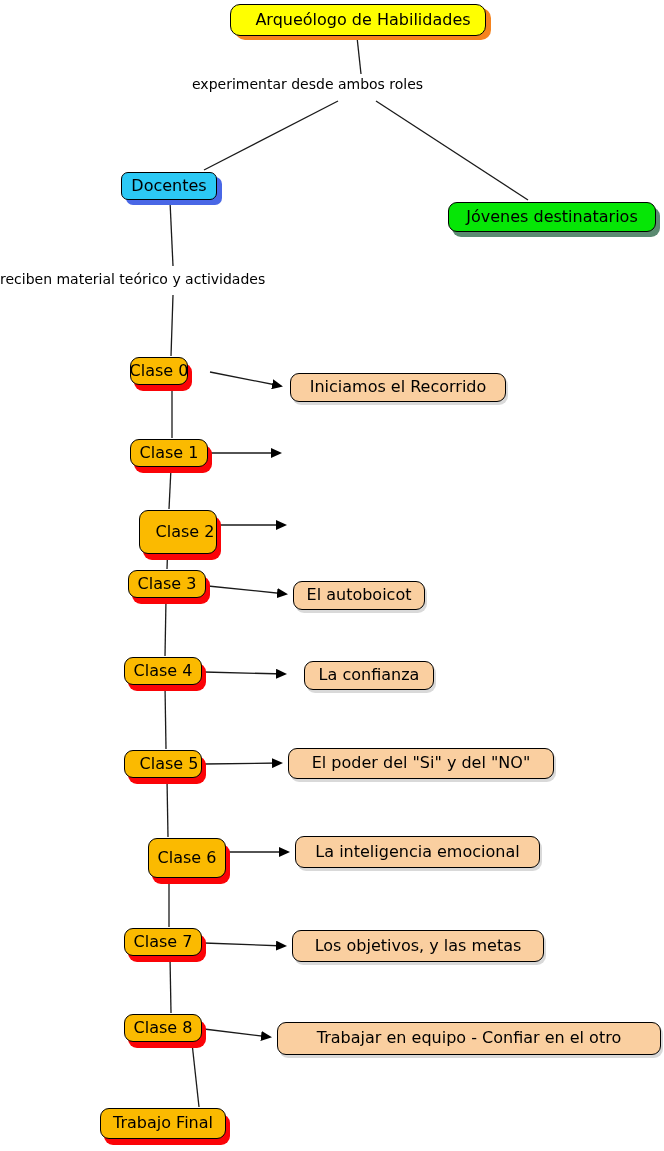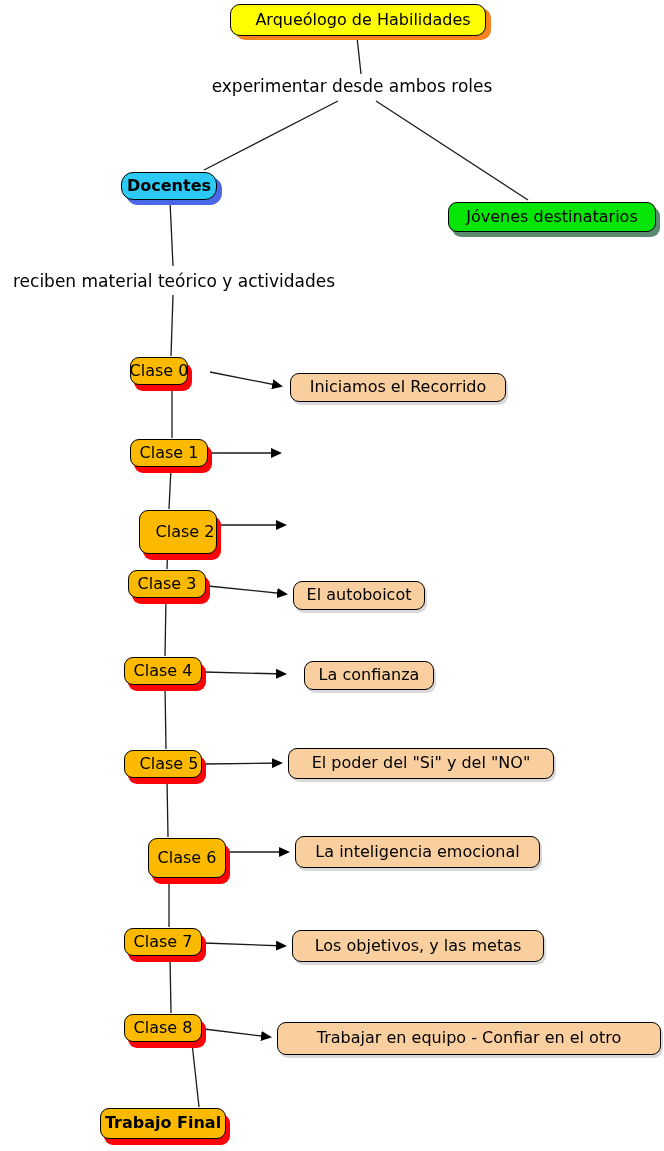--- a/index.html
+++ b/index.html
@@ -24,43 +24,41 @@
   }
   .node.wrap{white-space:normal;}
   .root{
     background:var(--node-yellow,#FFFF00);
     border-radius:10px;
     box-shadow:5px 4px 0 var(--shadow-orange,#F5831E);
     padding-left:16px;
   }
   .teachers{
     background:var(--node-cyan,#2CC9F5);
-    border-radius:12px;
+    border-radius:7px;
     box-shadow:5px 5px 0 var(--shadow-blue,#4967E6);
-    font-weight:bold;
   }
   .youth{
     background:var(--node-green,#06E606);
     border-radius:9px;
     box-shadow:4px 5px 0 var(--shadow-green,#5B8A71);
   }
   .clase{
     background:var(--node-amber,#FBBA00);
     border-radius:9px;
     box-shadow:4px 6px 0 var(--shadow-red,#FB0307);
   }
   .topic{
     background:var(--node-peach,#FACFA0);
     border-radius:9px;
     box-shadow:2px 3px 0 rgba(0,0,0,0.15);
   }
   .phrase{
     position:absolute;z-index:1;
-    text-align:center;
-    font-size:17px;
+    font-size:14px;
     white-space:nowrap;
   }
 </style>
 </head>
 <body>
 
 <div class="canvas">
 
   <svg class="wires" width="664" height="1151" viewBox="0 0 664 1151">
     <defs>
@@ -127,15 +125,15 @@
 
   <div class="node clase" style="left:140px;top:838px;width:78px;height:40px;margin-left:8px;">Clase 6</div>
   <div class="node topic" style="left:295px;top:836px;width:245px;height:32px;">La inteligencia emocional</div>
 
   <div class="node clase" style="left:124px;top:928px;width:78px;height:28px;">Clase 7</div>
   <div class="node topic" style="left:292px;top:930px;width:252px;height:32px;">Los objetivos, y las metas</div>
 
   <div class="node clase" style="left:124px;top:1014px;width:78px;height:28px;">Clase 8</div>
   <div class="node topic" style="left:277px;top:1022px;width:384px;height:33px;">Trabajar en equipo - Confiar en el otro</div>
 
-  <div class="node clase" style="left:100px;top:1108px;width:126px;height:31px;font-weight:bold;">Trabajo Final</div>
+  <div class="node clase" style="left:100px;top:1108px;width:126px;height:31px;">Trabajo Final</div>
 
 </div>
 
 </body></html>

